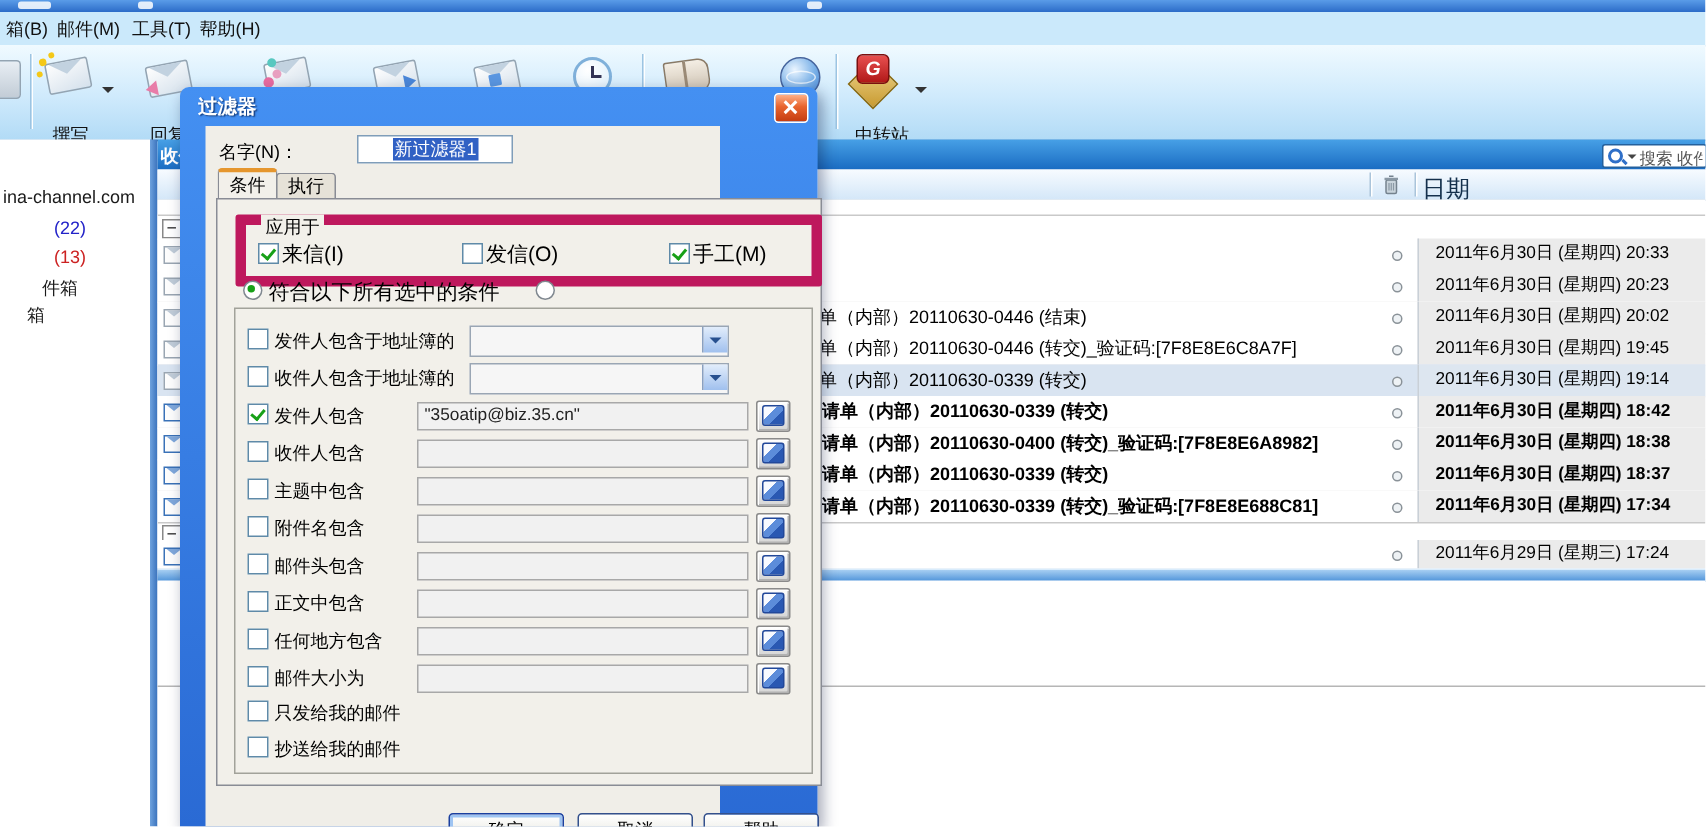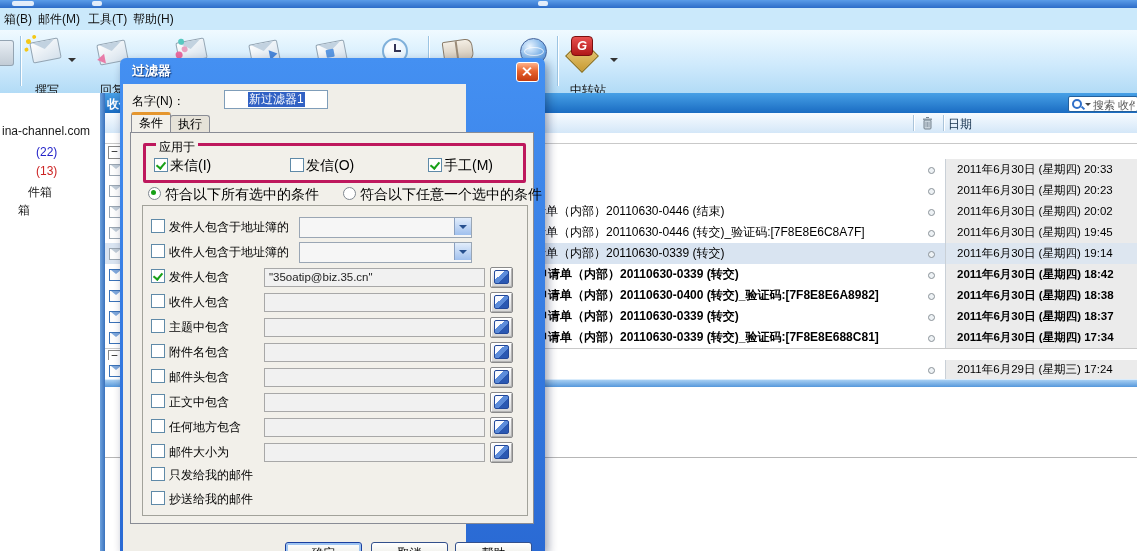--- a/index.html
+++ b/index.html
@@ -58,21 +58,21 @@
   .qicon{position:absolute;left:3px;top:2px;width:6px;height:6px;border:2px solid #2f6fc8;border-radius:50%;}
   .qicon:after{content:"";position:absolute;left:7px;top:6px;width:4px;height:2px;background:#2f6fc8;transform:rotate(45deg);}
   .qdrop{position:absolute;left:16px;top:6px;width:0;height:0;border-left:3px solid transparent;
      border-right:3px solid transparent;border-top:3px solid #444;}
   #search-ph{position:absolute;left:24px;top:1px;font-size:11px;color:#555;white-space:nowrap;overflow:hidden;width:42px;}
 
   
   #colheader{left:105px;top:113px;width:1032px;height:20px;
      background:linear-gradient(#f7fbff,#d4e7f8);border-bottom:1px solid #9ab6cf;}
   .colsep{position:absolute;top:2px;height:16px;width:1px;background:#aac4da;box-shadow:1px 0 0 #fff;}
-  #datehdr{position:absolute;left:843px;top:3px;font-size:12px;color:#14304c;}
+  #datehdr{position:absolute;left:843px;top:3px;font-size:16px;color:#14304c;}
   #trash-hdr{position:absolute;left:816px;top:3px;}
 
   
   #listbody{left:105px;top:133px;width:1032px;height:246px;background:#fff;overflow:hidden;}
   .group-row{position:absolute;left:0;width:1032px;background:#fff;border-top:1px solid #c9c9c9;}
   .colbox{position:absolute;left:3px;top:2px;width:11px;height:11px;border:1px solid #888;background:#fff;
      font-size:11px;line-height:9px;text-align:center;color:#333;font-family:"DejaVu Sans Mono",monospace;}
   .colbox:after{content:"\2212";}
   .msg-row{position:absolute;left:0;width:1032px;height:21px;border-bottom:1px solid #e6e6e6;background:#fff;}
   .msg-row.sel{background:#d9e4f1;}
@@ -97,32 +97,32 @@
   #dialog{left:120px;top:58px;width:425px;height:493px;z-index:50;
      background:linear-gradient(#4490f2,#2a6ad4);border-radius:6px 6px 0 0;
      box-shadow:3px 4px 10px rgba(10,20,60,.4);}
   #dlg-title{position:absolute;left:12px;top:4px;font-size:13px;font-weight:bold;color:#fff;
      text-shadow:1px 1px 1px #123a7a;}
   #dlg-close{position:absolute;right:6px;top:4px;width:21px;height:18px;border:1px solid #fff;border-radius:3px;
      background:linear-gradient(#ffb289,#e8642e 45%,#c43c10);}
   .x-lines{position:absolute;left:4px;top:3px;width:12px;height:11px;}
   .x-lines:before,.x-lines:after{content:"";position:absolute;left:5px;top:0;width:2px;height:11px;background:#fff;}
   .x-lines:before{transform:rotate(45deg);} .x-lines:after{transform:rotate(-45deg);}
-  #dlg-body{position:absolute;left:3px;top:26px;width:343px;height:467px;background:#f0eee8;}
+  #dlg-body{position:absolute;left:17px;top:26px;width:343px;height:467px;background:#f0eee8;}
 
   #name-label{position:absolute;left:9px;top:9px;font-size:12px;color:#000;}
   #name-field{position:absolute;left:101px;top:6px;width:102px;height:17px;background:#fff;border:1px solid #7f9db9;}
   #name-sel{position:absolute;left:1px;top:1px;font-size:12px;line-height:15px;background:#3161c4;color:#fff;padding:0 1px;white-space:nowrap;margin-left:22px;}
 
   .tab{position:absolute;font-size:12px;text-align:center;border:1px solid #898c95;border-bottom:none;border-radius:3px 3px 0 0;}
   #tab1{left:8px;top:28px;width:38px;height:17px;background:#f2f0ea;border-top:3px solid #e5962e;line-height:16px;z-index:2;}
   #tab2{left:47px;top:31px;width:38px;height:17px;background:#e6e2d8;line-height:16px;}
   #tabpanel{position:absolute;left:7px;top:48px;width:402px;height:390px;border:1px solid #898c95;background:#f2f0ea;}
 
-  #applygroup{position:absolute;left:12px;top:10px;width:377px;height:34px;border:3px solid #be185d;border-radius:2px;}
+  #applygroup{position:absolute;left:12px;top:10px;width:377px;height:34px;border:7px solid #be185d;border-radius:2px;}
   #applylegend{position:absolute;left:10px;top:-7px;background:#f2f0ea;padding:0 3px;font-size:12px;}
   .cb{position:absolute;width:12px;height:12px;background:#fff;border:1px solid #5f8aa8;}
   .cb.checked:after{content:"";position:absolute;left:3px;top:1px;width:4px;height:7px;
      border-right:2px solid #17a017;border-bottom:2px solid #17a017;transform:rotate(40deg);}
   .cblabel{position:absolute;font-size:14px;color:#000;white-space:nowrap;}
   .radio{position:absolute;width:11px;height:11px;border:1px solid #808890;border-radius:50%;background:#fff;}
   .radio.on:after{content:"";position:absolute;left:2px;top:2px;width:5px;height:5px;border-radius:50%;background:#17a017;}
 
   #condbox{position:absolute;left:11px;top:72px;width:384px;height:309px;border:1px solid #a2a29a;}
   .cond-row{position:absolute;left:0;width:384px;height:20px;}
@@ -340,21 +340,20 @@
         <span class="cblabel" style="left:24px;top:11px;">来信(I)</span>
         <span class="cb" style="left:144px;top:12px;"></span>
         <span class="cblabel" style="left:160px;top:11px;">发信(O)</span>
         <span class="cb checked" style="left:282px;top:12px;"></span>
         <span class="cblabel" style="left:298px;top:11px;">手工(M)</span>
       </div>
 
       <span class="radio on" style="left:17px;top:54px;"></span>
       <span class="cblabel" style="left:34px;top:53px;">符合以下所有选中的条件</span>
       <span class="radio" style="left:212px;top:54px;"></span>
-      <span class="cblabel" style="left:229px;top:53px;">符合以下任意一个选中的条件</span>
 
       <div id="condbox">
 
         <div class="cond-row" style="top:11px;">
           <span class="cb ccb"></span>
           <span class="cond-label">发件人包含于地址簿的</span>
           <span class="combo">
               <span class="combo-btn"></span>
             </span>
         </div>

